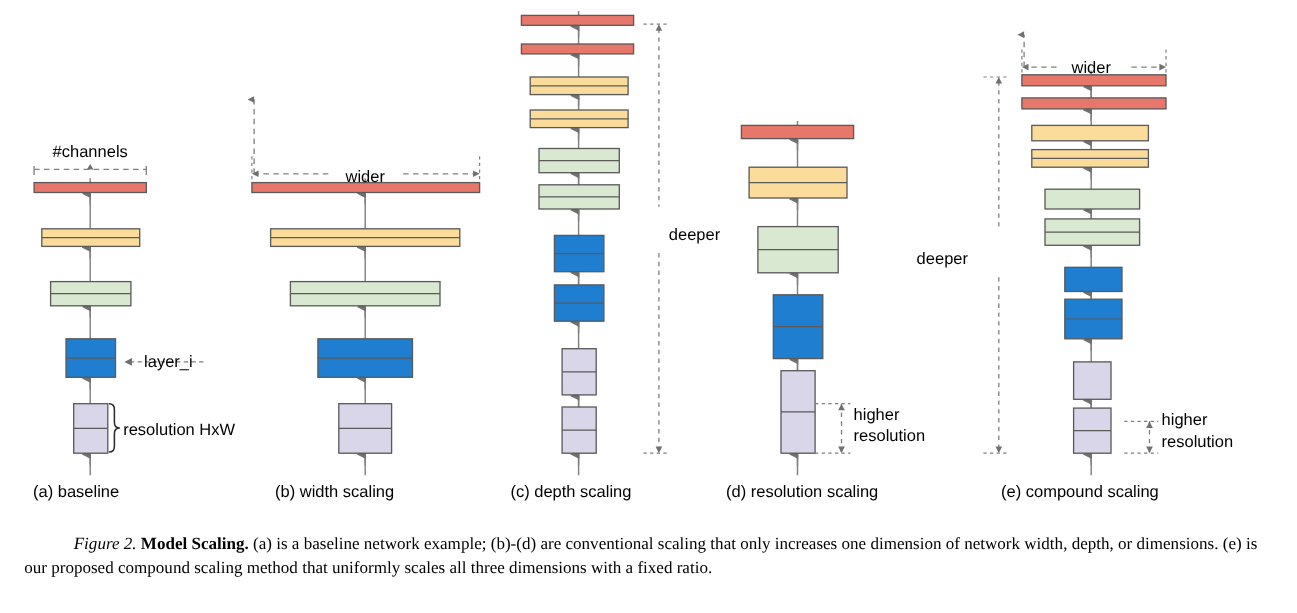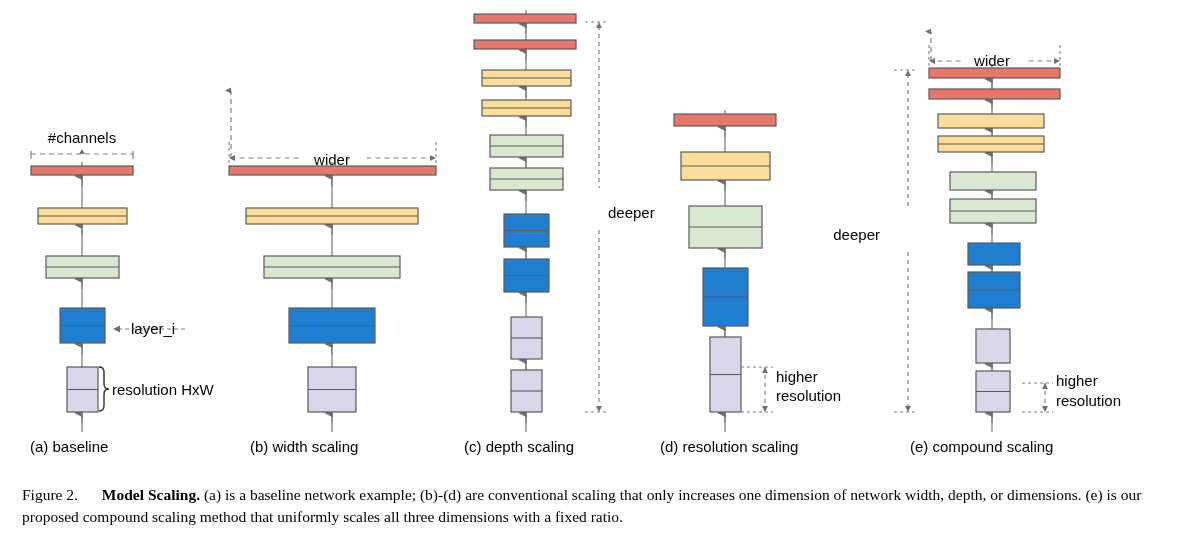--- a/index.html
+++ b/index.html
@@ -4,22 +4,22 @@
 <style>
   html,body{margin:0;padding:0;background:#ffffff;}
   body{width:1179px;height:557px;font-family:"Liberation Sans",sans-serif;color:#000;}
   #figure{position:relative;width:1179px;height:557px;overflow:hidden;background:#fff;}
   svg#diagram{position:absolute;left:0;top:0;width:1179px;height:470px;}
   .panel-label{font-family:"Liberation Sans",sans-serif;font-size:15px;fill:#000;}
   .ann-text{font-family:"Liberation Sans",sans-serif;font-size:15px;fill:#000;}
   .caption{position:absolute;left:22px;top:484px;width:1140px;
            font-family:"Liberation Serif",serif;font-size:15.5px;line-height:1.42;color:#000;
            text-align:left;}
-  .caption .ital{}
-  .caption .bold{font-weight:bold;margin-left:20px;}
+  .caption .ital{font-style:italic;margin-left:45px;}
+  .caption .bold{font-weight:bold;}
 </style>
 </head>
 <body>
 
 <div id="figure">
 
   <svg id="diagram" viewBox="0 0 1179 470">
     <defs>
       <marker id="arrUp" markerWidth="8" markerHeight="8" refX="4" refY="6" orient="auto">
         <path d="M4,0 L7.2,6.5 L0.8,6.5 Z" fill="#707070"></path>

